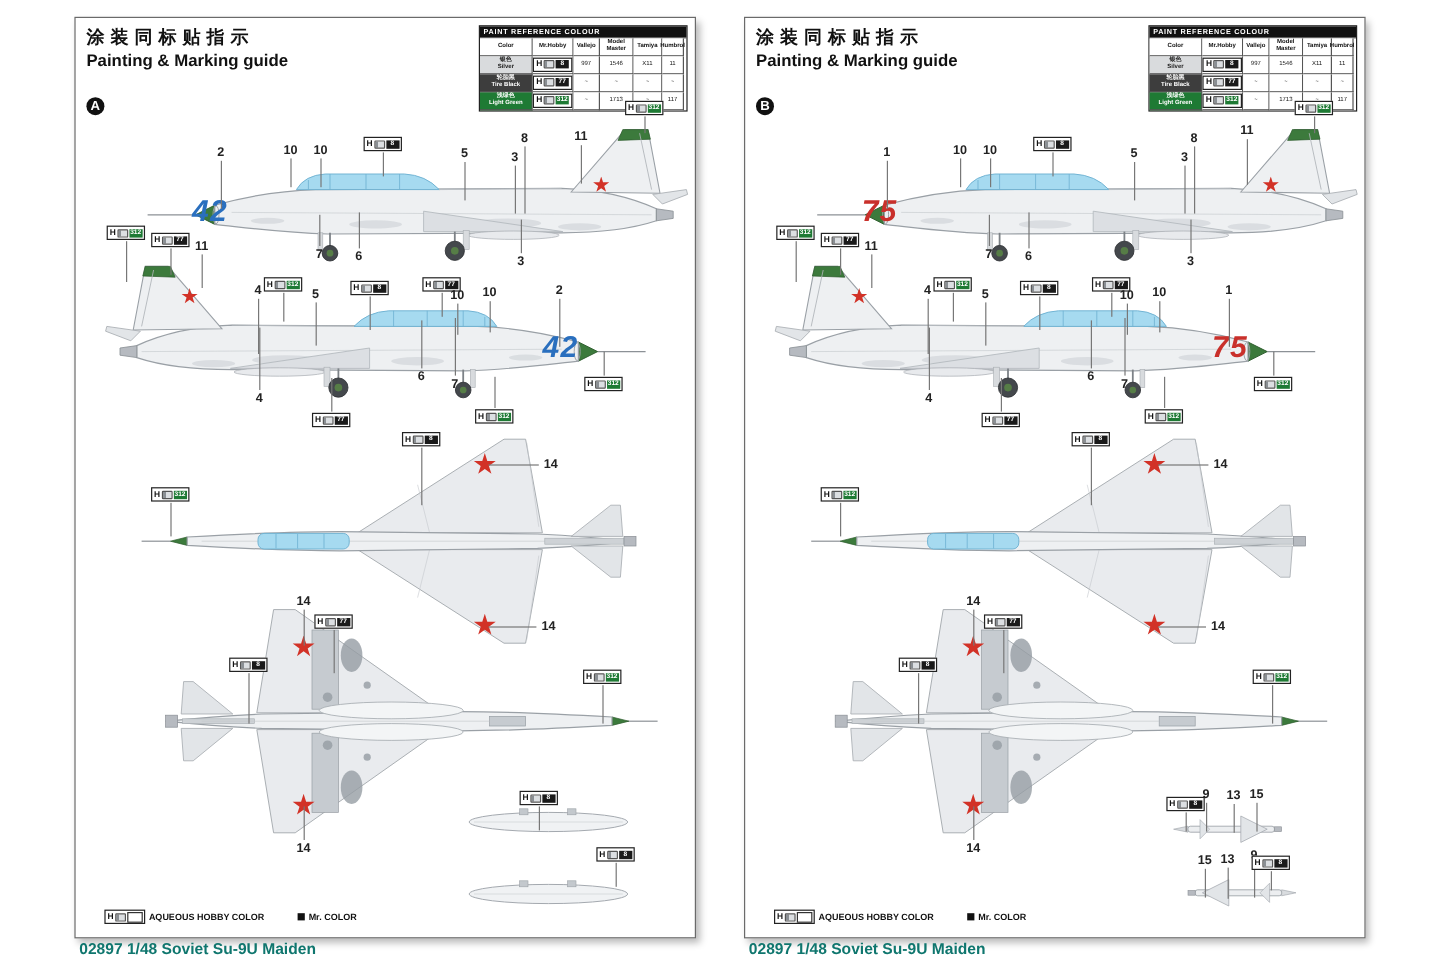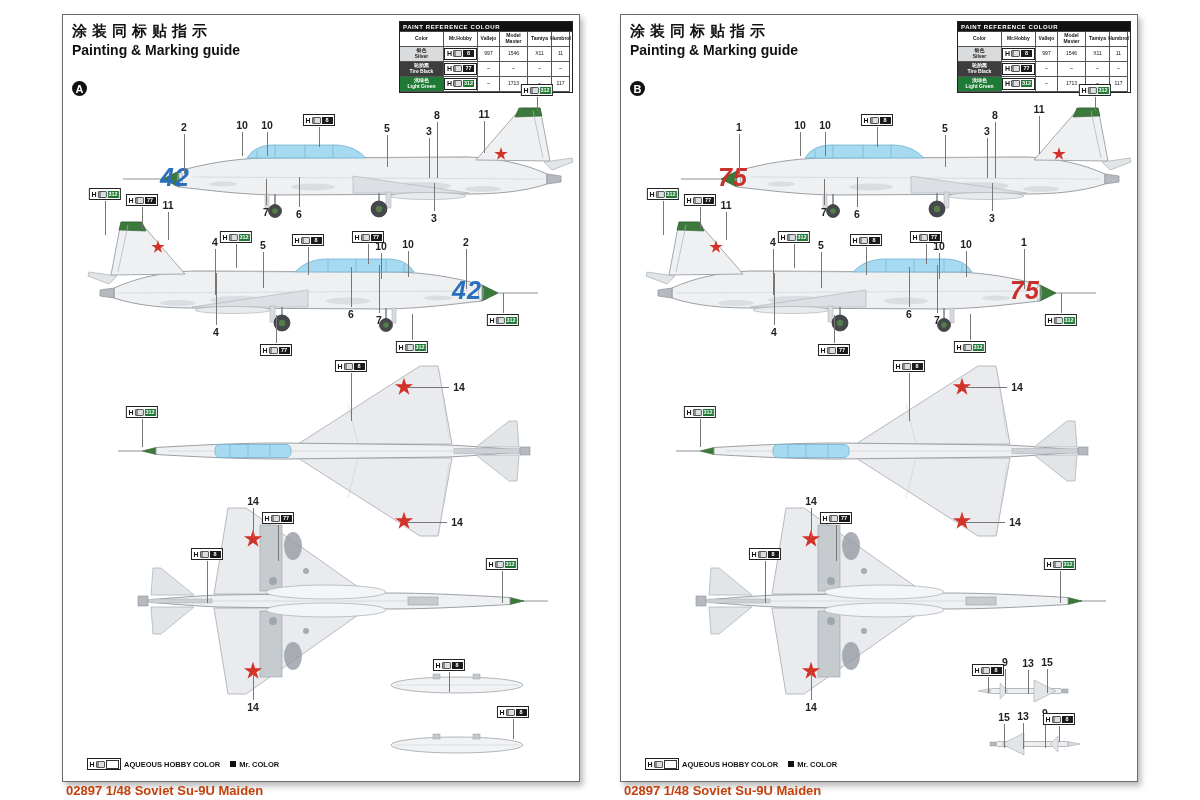--- a/index.html
+++ b/index.html
@@ -1,19 +1,19 @@
 <!DOCTYPE html>
 <html><head>
 <meta charset="utf-8">
 <style>
   html,body{margin:0;padding:0;background:#ffffff;}
   body{width:1200px;height:800px;position:relative;font-family:"Liberation Sans",sans-serif;color:#111;overflow:hidden;}
   .panel{position:absolute;top:14px;width:516px;height:766px;background:#fff;border:1.5px solid #6a6a6a;box-shadow:3px 4px 6px rgba(0,0,0,.28);}
   #panelA{left:62px;} #panelB{left:620px;}
-  .panel-title{position:absolute;top:783px;font-size:13px;font-weight:bold;color:#c2410c;}
+  .panel-title{position:absolute;top:783px;font-size:13px;font-weight:bold;color:#0f766e;}
   #titleA{left:66px;} #titleB{left:624px;}
   .hdr-cn{position:absolute;left:9px;top:7px;font-size:15px;font-weight:bold;letter-spacing:5px;white-space:nowrap;}
   .hdr-en{position:absolute;left:9px;top:27px;font-size:14px;font-weight:bold;white-space:nowrap;}
   .badge{position:absolute;left:9px;top:66px;width:15px;height:15px;border-radius:50%;background:#111;color:#fff;font-size:11px;font-weight:bold;display:flex;align-items:center;justify-content:center;}
   
   .ptable{position:absolute;left:336px;top:6px;width:172px;background:#fff;border:1px solid #222;}
   .pt-title{background:#111;color:#fff;font-size:6px;font-weight:bold;letter-spacing:.6px;padding:2px 3px 1px 3px;}
   .pt-grid{display:grid;grid-template-columns:44px 34px 22px 28px 24px 18px;border-top:1px solid #444;}
   .pt-c{border-right:1px solid #555;border-bottom:1px solid #555;font-size:5px;display:flex;align-items:center;justify-content:center;text-align:center;min-height:11px;padding:1px 0;background:#fff;line-height:1.15;}
   .pt-h{font-weight:bold;font-size:5px;}
@@ -24,21 +24,21 @@
   .colab{position:absolute;left:0;top:0;transform:translate(-50%,-50%);white-space:nowrap;}
   .conum{font-size:10.5px;font-weight:bold;color:#222;}
   .lead{position:absolute;background:#777;display:block;}
   .chip{display:inline-flex;align-items:center;gap:1px;border:1px solid #222;background:#fff;height:10px;padding:0 1.5px;}
   .chip .h{font-size:7px;font-weight:bold;line-height:1;color:#111;}
   .chip .bottle{width:7px;height:5px;border:0.5px solid #555;border-radius:1px;background:linear-gradient(90deg,#8a8f94 0 30%,#dcdfe2 30%);}
   .chip .nb{min-width:9px;height:7px;font-size:5.5px;font-weight:bold;color:#fff;display:flex;align-items:center;justify-content:center;padding:0 1px;}
   .star{position:absolute;transform:translate(-50%,-50%);z-index:5;clip-path:polygon(50% 0%,61% 35%,98% 35%,68% 57%,79% 91%,50% 70%,21% 91%,32% 57%,2% 35%,39% 35%);}
   .tailnum{position:absolute;transform:translate(-50%,-50%);font-weight:bold;font-style:italic;font-size:25px;letter-spacing:1px;z-index:4;}
   .v{position:absolute;overflow:visible;}
-  .legendrow{position:absolute;left:24px;top:743px;display:flex;align-items:center;gap:10px;font-size:7.5px;font-weight:bold;}
+  .legendrow{position:absolute;left:24px;top:743px;display:flex;align-items:center;gap:28px;font-size:7.5px;font-weight:bold;}
   .legenditem{display:flex;align-items:center;gap:3px;}
   .sq{width:6px;height:6px;background:#111;display:inline-block;}
   .pl{stroke:#8c9196;stroke-width:1;}
 </style>
 </head>
 <body>
 
 <svg width="0" height="0" style="position:absolute" aria-hidden="true">
 <defs>
   <g id="g-profile">

